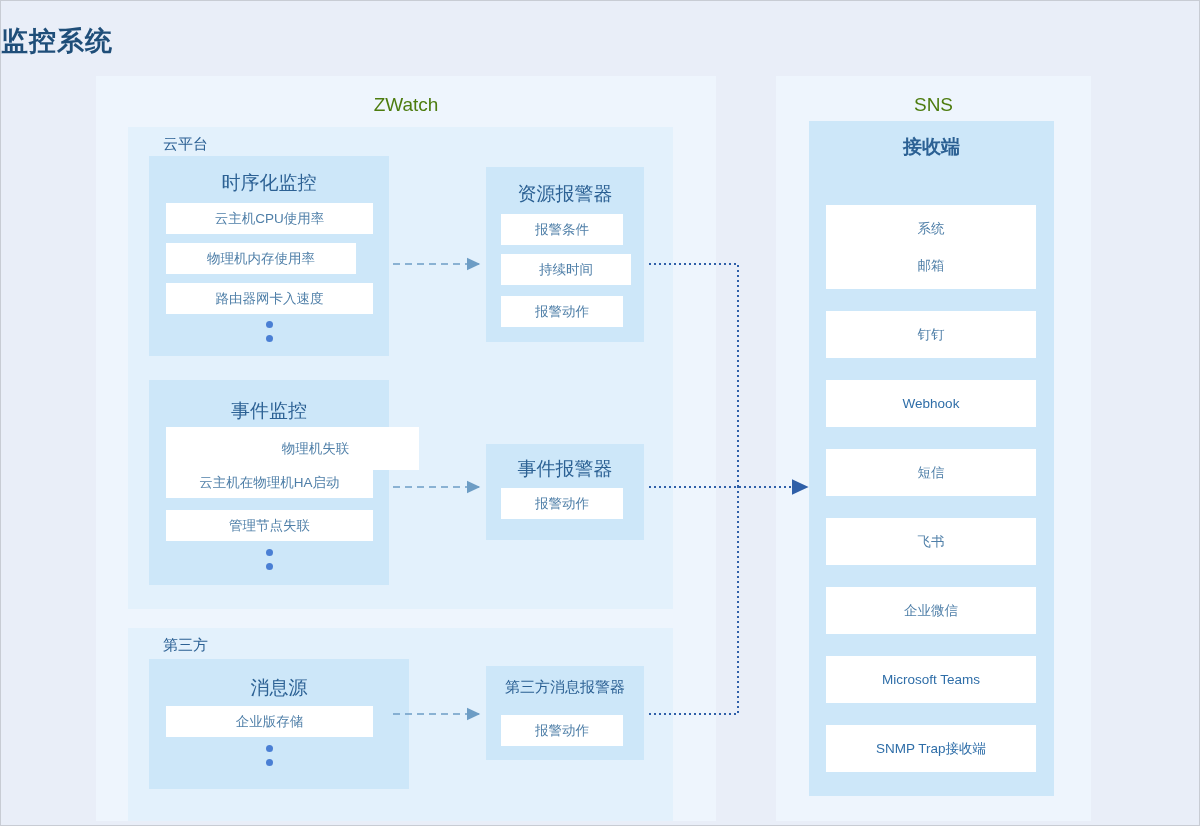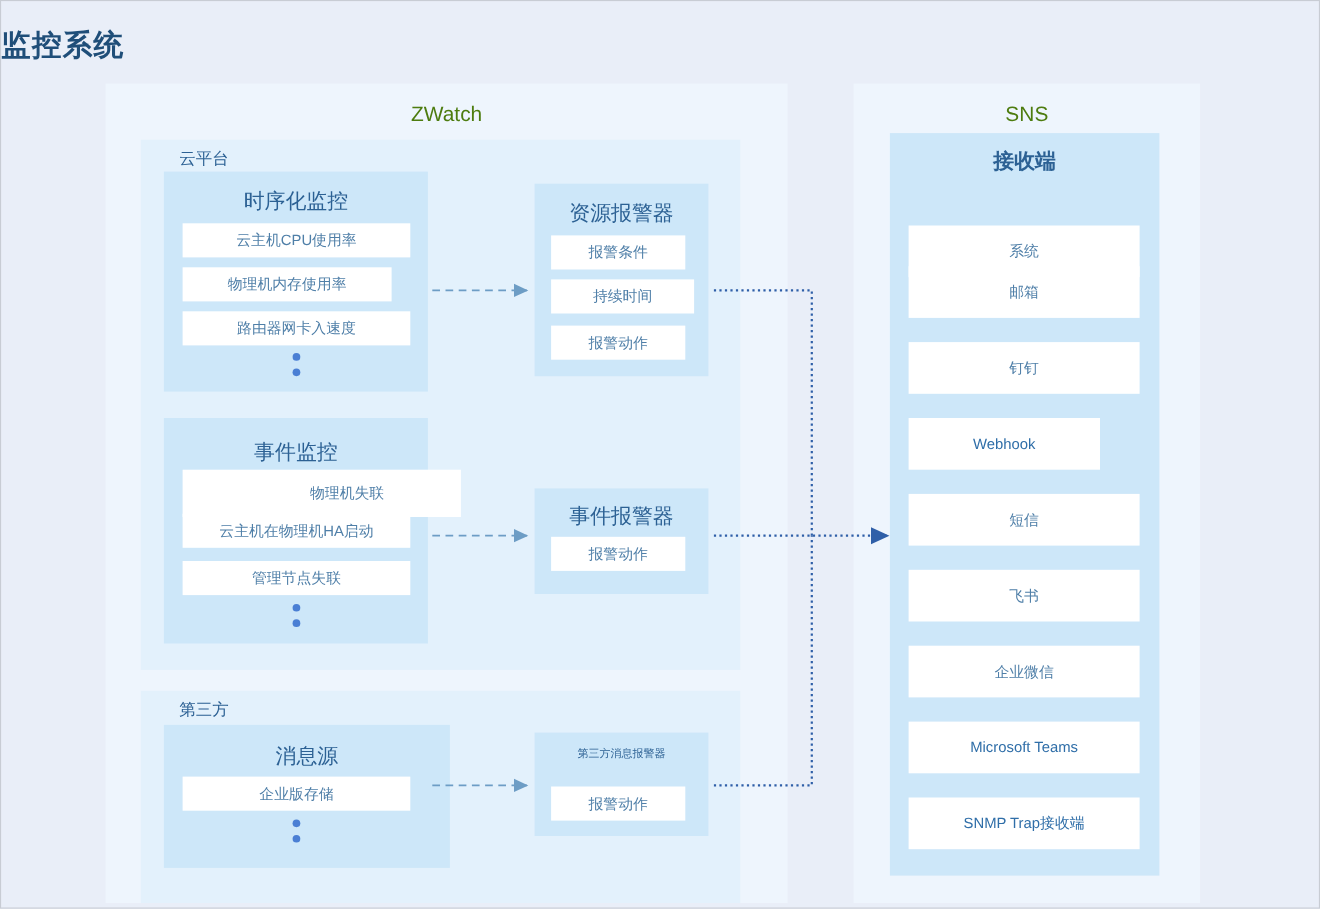--- a/index.html
+++ b/index.html
@@ -170,36 +170,36 @@
   <div class="card" style="left:148px; top:658px; width:260px; height:130px;">
     <div class="card-title" style="top:16px;">消息源</div>
   </div>
   <div class="item" style="left:165px; top:705px; width:207px; height:31px;">企业版存储</div>
   <div class="dots" style="left:261px; top:744px;">
     <i></i>
       <i></i>
   </div>
 
   <div class="card" style="left:485px; top:665px; width:158px; height:94px;">
-    <div class="card-title" style="top:12px; font-size:10px;">第三方消息报警器</div>
+    <div class="card-title" style="top:12px; font-size:15px;">第三方消息报警器</div>
   </div>
   <div class="item" style="left:500px; top:714px; width:122px; height:31px;">报警动作</div>
 
   <div class="group-panel" style="left:775px; top:75px; width:315px; height:745px;">
     <div class="group-title" style="top:18px;">SNS</div>
   </div>
 
   <div class="card" style="left:808px; top:120px; width:245px; height:675px;">
     <div class="card-title" style="top:13px;font-weight:bold;">接收端</div>
   </div>
 
   <div class="item" style="left:825px; top:172px; width:210px; height:47px;margin-top:32px;">系统</div>
   <div class="item" style="left:825px; top:241px; width:210px; height:47px;">邮箱</div>
   <div class="item" style="left:825px; top:310px; width:210px; height:47px;">钉钉</div>
-  <div class="item bold-label" style="left:825px; top:379px; width:174px; height:47px;text-align:right;">Webhook</div>
+  <div class="item bold-label" style="left:825px; top:379px; width:210px; height:47px;text-align:right;">Webhook</div>
   <div class="item" style="left:825px; top:448px; width:210px; height:47px;">短信</div>
   <div class="item" style="left:825px; top:517px; width:210px; height:47px;">飞书</div>
   <div class="item" style="left:825px; top:586px; width:210px; height:47px;">企业微信</div>
   <div class="item bold-label" style="left:825px; top:655px; width:210px; height:47px;">Microsoft Teams</div>
   <div class="item bold-label" style="left:825px; top:724px; width:210px; height:47px;">SNMP Trap接收端</div>
 
   <svg id="connectors" viewBox="0 0 1200 826" xmlns="http://www.w3.org/2000/svg">
     <defs>
       <marker id="arrowLight" markerWidth="9" markerHeight="9" refX="7.6" refY="4.5" orient="auto">
         <path d="M0,0.6 L8.4,4.5 L0,8.4 z" fill="#6d9dc5"></path>

